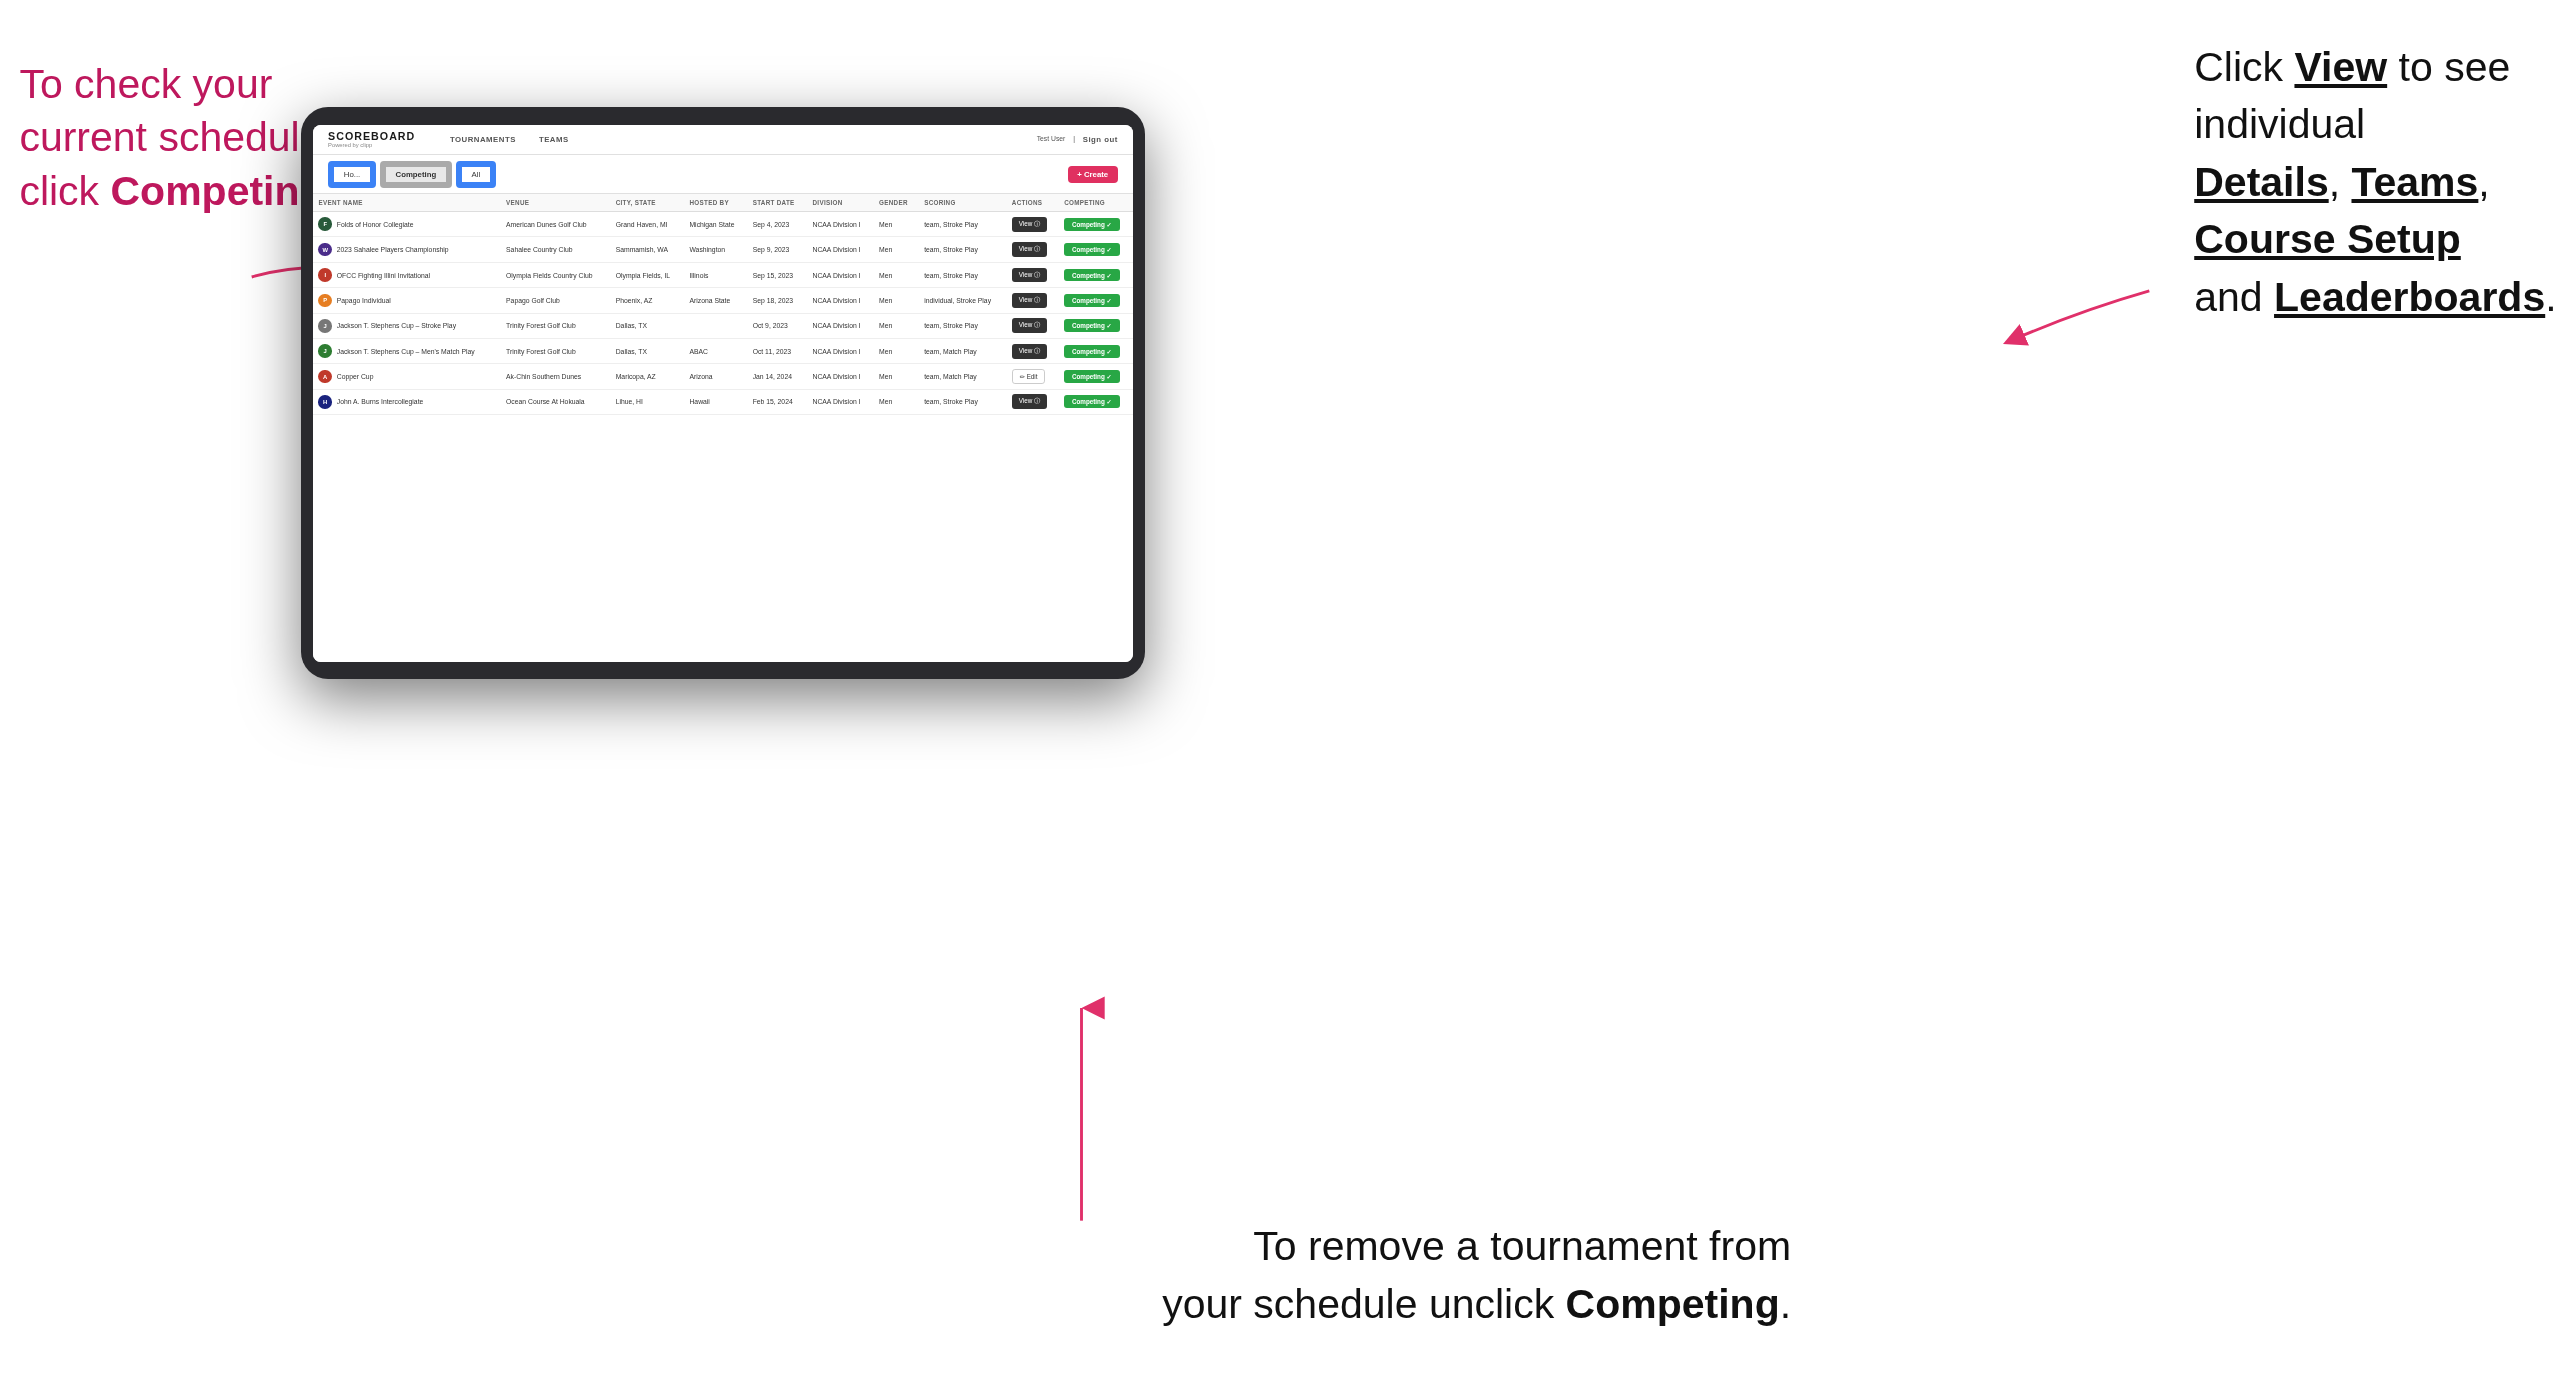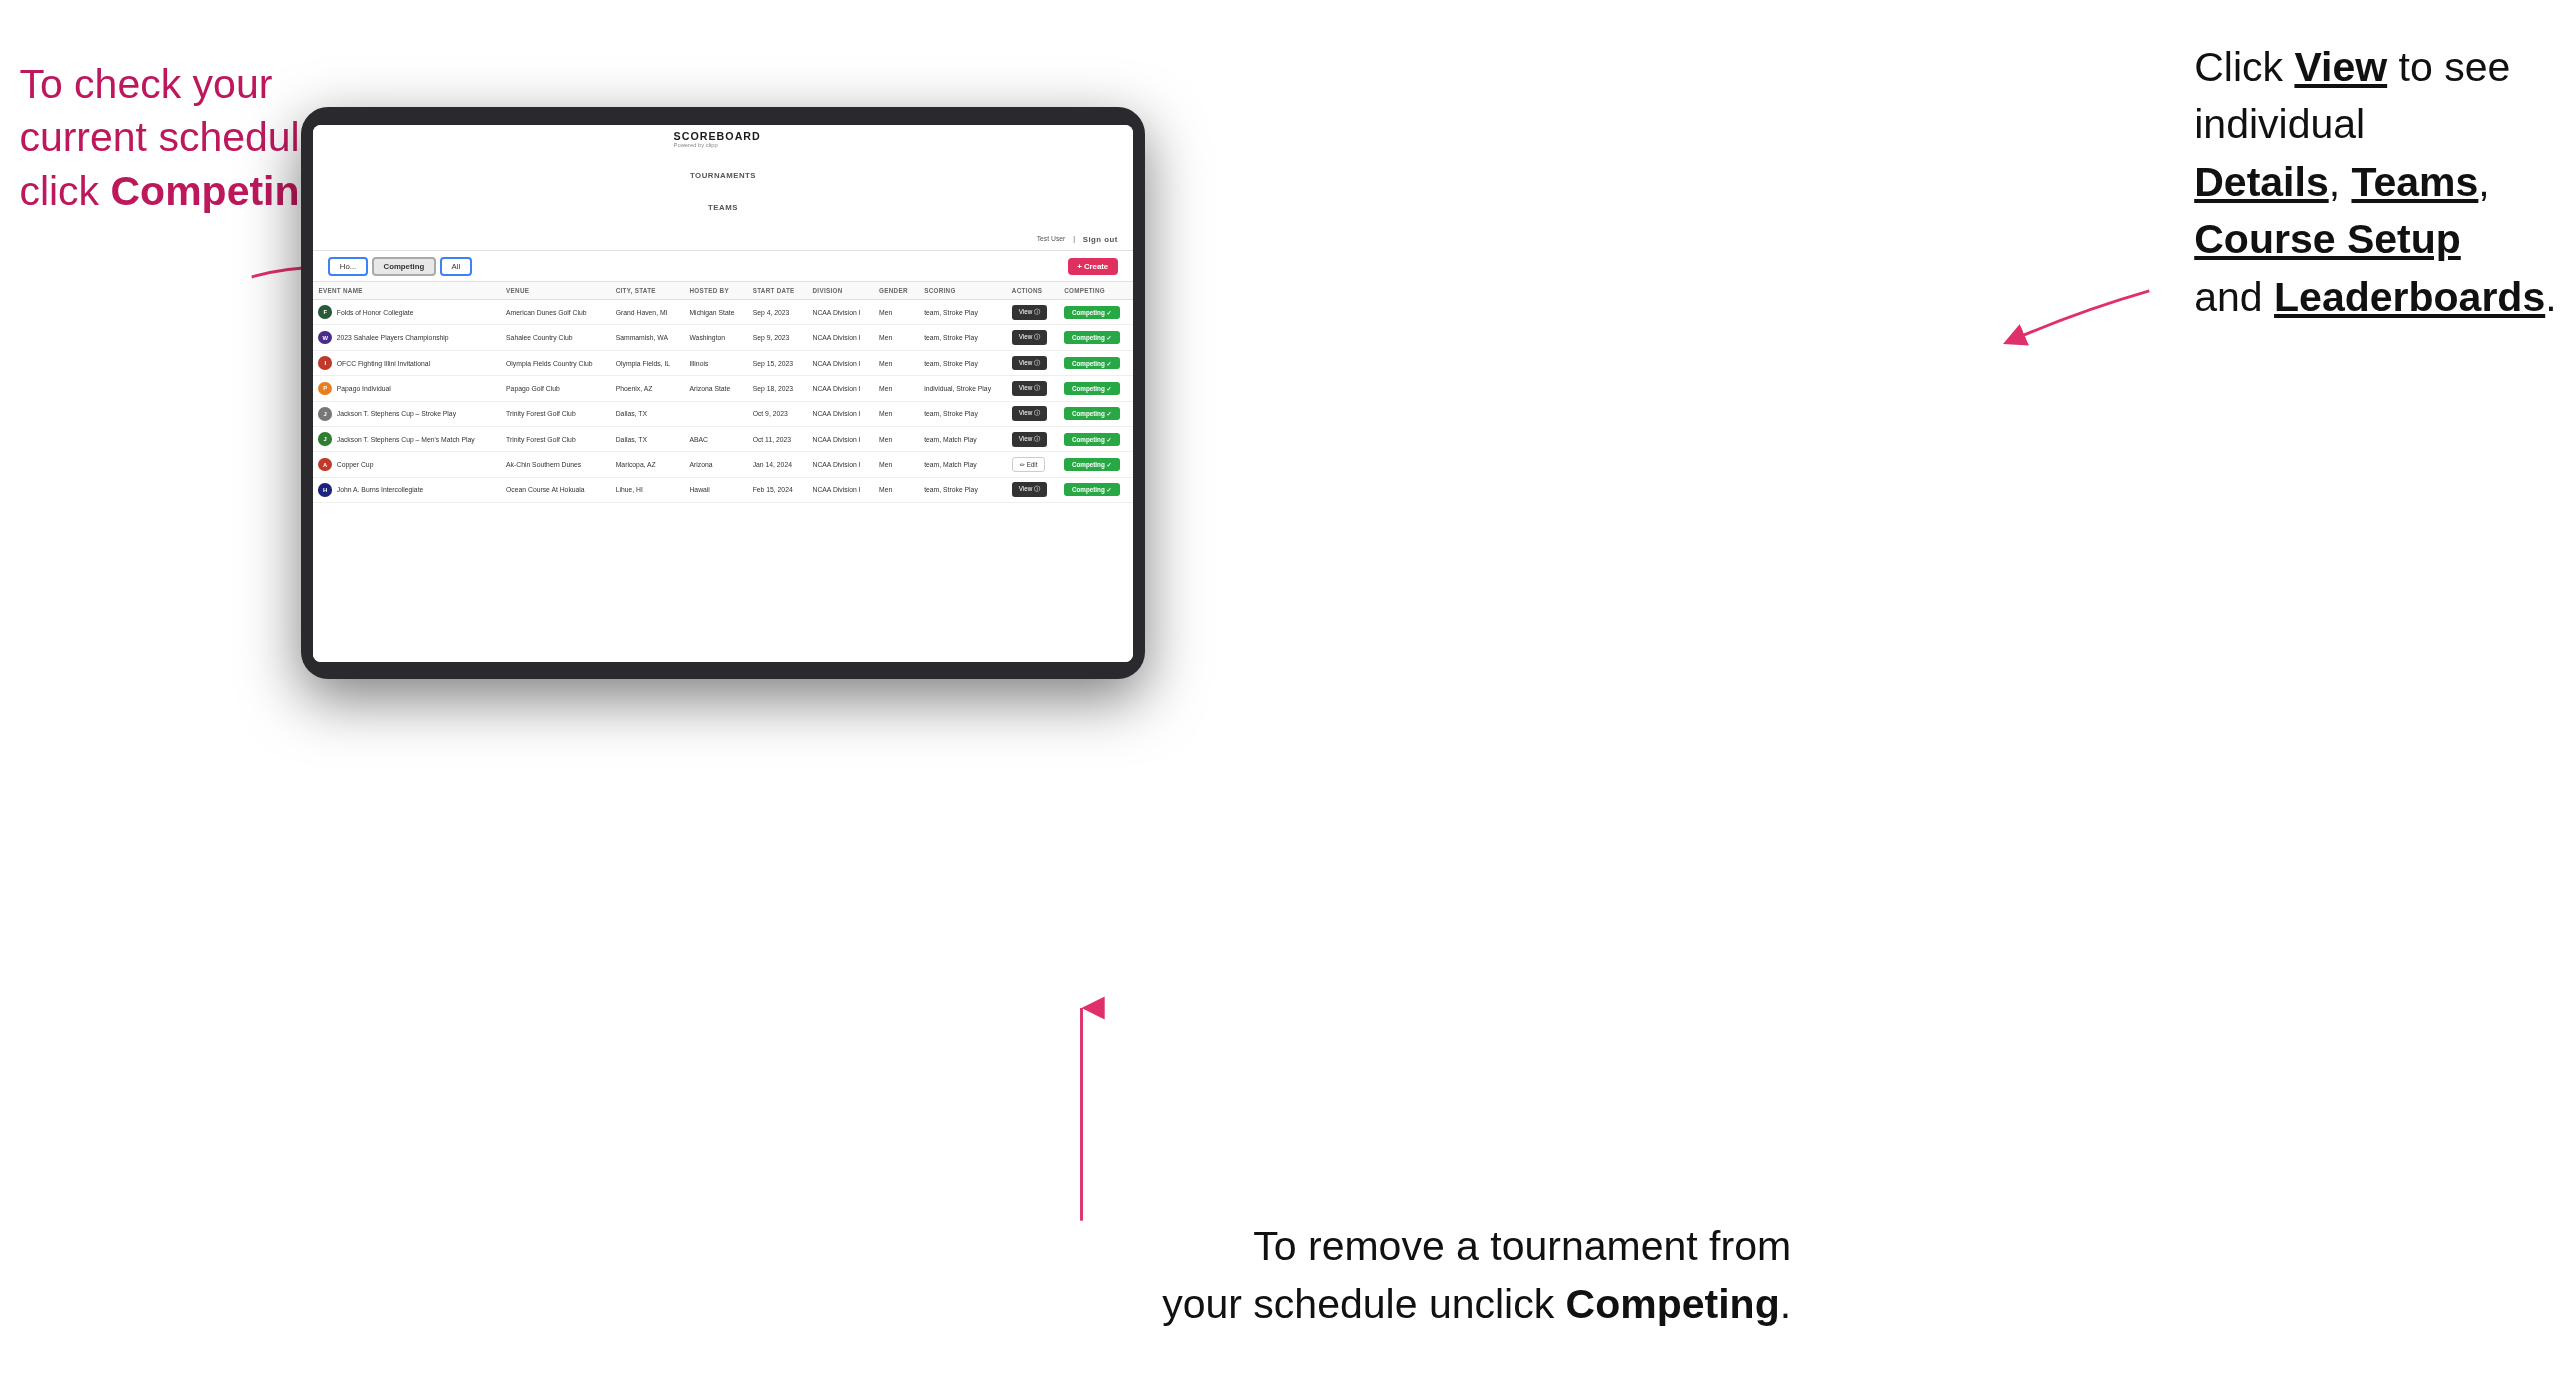--- a/index.html
+++ b/index.html
@@ -74,21 +74,20 @@
 
     
     .nav-bar {
       background: #fff;
       border-bottom: 1px solid #e0e0e0;
       padding: 5.8px 15.5px;
       display: flex;
       align-items: center;
       gap: 23px;
       flex-shrink: 0;
-      flex-direction: column;
     }
 
     .brand {
       display: flex;
       flex-direction: column;
       margin-right: 11.6px;
     }
     .brand-name {
       font-size: 10.7px;
       font-weight: 900;
@@ -124,21 +123,21 @@
       display: flex;
       align-items: center;
       gap: 3.9px;
       border-bottom: 1px solid #e0e0e0;
       flex-shrink: 0;
     }
 
     .filter-btn {
       padding: 2.9px 9.7px;
       border-radius: 3.9px;
-      border: 2px solid #3b82f6;
+      border: 6px solid #3b82f6;
       background: #fff;
       font-size: 7.8px;
       cursor: pointer;
       color: #333;
     }
     .filter-btn.active {
       background: #e8e8e8;
       border-color: #aaa;
       font-weight: 600;
     }

